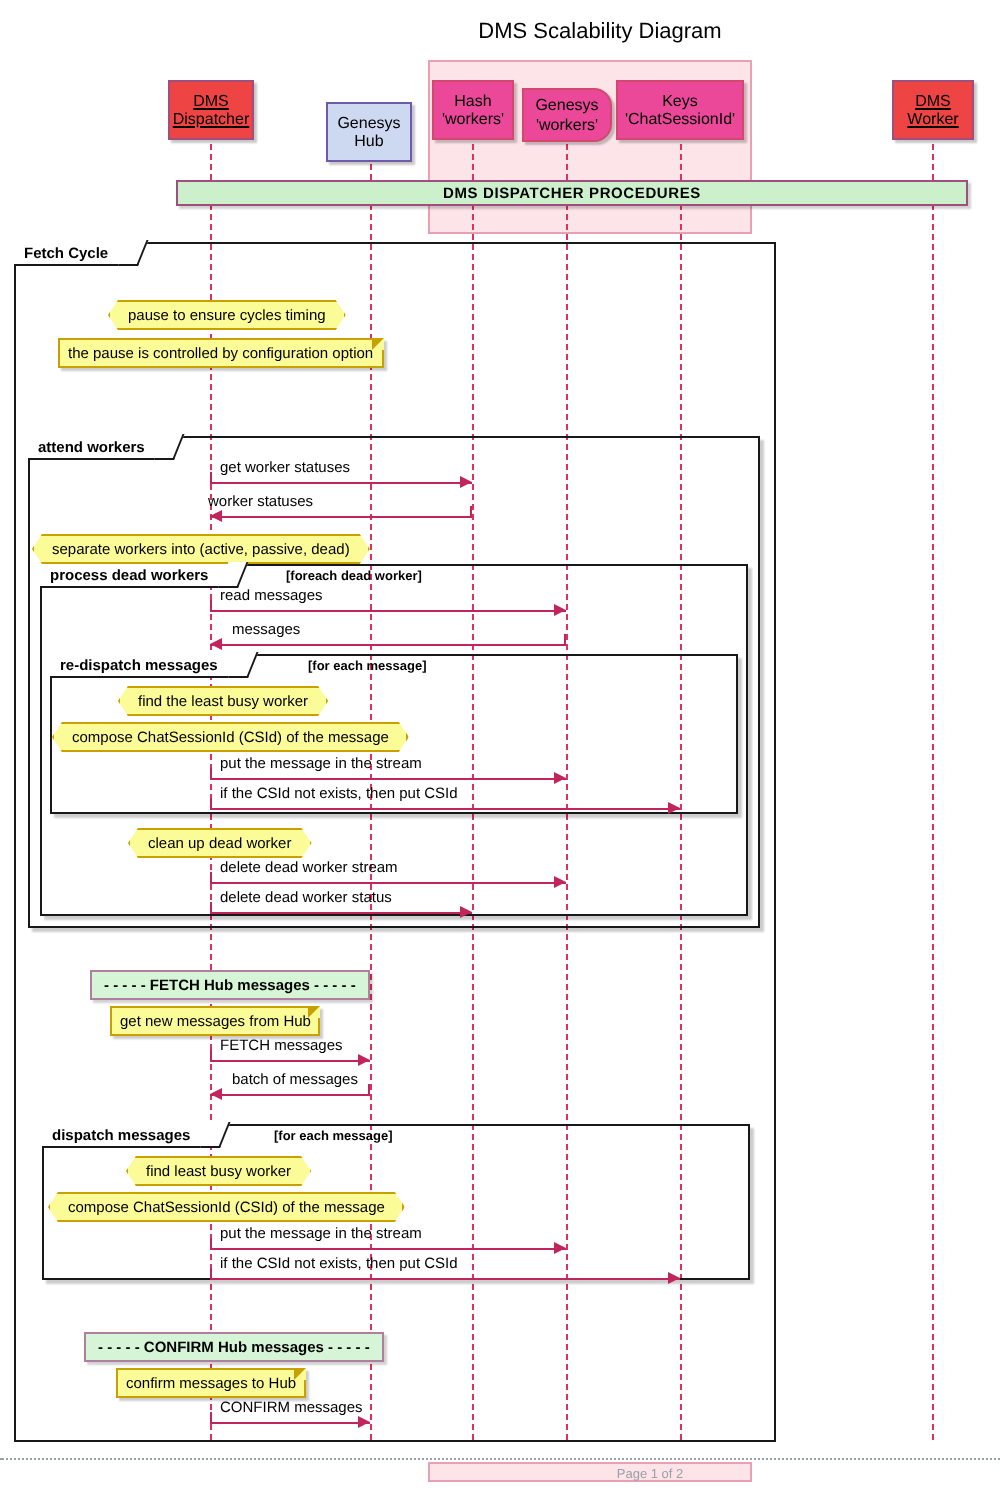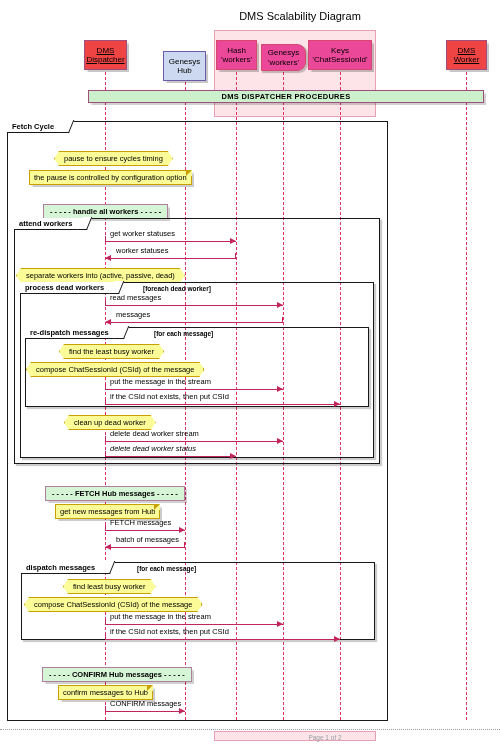--- a/index.html
+++ b/index.html
@@ -198,34 +198,31 @@
   </div>
 
   <div class="abs" style="left:54px;top:147px;">
     <div class="hexnote">pause to ensure cycles timing</div>
   </div>
 
   <div class="abs" style="left:29px;top:166px;">
     <div class="note note-fold">the pause is controlled by configuration option</div>
   </div>
 
-  <div class="abs" style="left:43px;top:200px;">
-    <div class="divider">- - - - - handle all workers - - - - -</div>
-  </div>
 
   <div class="abs frame frame-inner" style="left:14px;top:218px;width:366px;height:246px;">
     <div class="frame-label">attend workers</div>
   </div>
 
   <div class="abs msg-label" style="left:110px;top:229px;">get worker statuses</div>
   <div class="abs msg-line" style="left:105px;top:241px;width:131px;"></div>
   <div class="abs arrow-head arrow-right" style="left:230px;top:237.5px;"></div>
   <div class="abs tick" style="left:105px;top:236px;"></div>
 
-  <div class="abs msg-label" style="left:116px;top:246px;text-align:center;">worker statuses</div>
+  <div class="abs msg-label" style="left:104px;top:246px;text-align:center;">worker statuses</div>
   <div class="abs msg-line" style="left:105px;top:258px;width:131px;"></div>
   <div class="abs arrow-head arrow-left" style="left:105px;top:254.5px;"></div>
   <div class="abs tick" style="left:235px;top:253px;"></div>
 
   <div class="abs" style="left:16px;top:264px;">
     <div class="hexnote">separate workers into (active, passive, dead)</div>
   </div>
 
   <div class="abs frame frame-inner" style="left:20px;top:282px;width:354px;height:176px;">
     <div class="frame-label">process dead workers</div>
@@ -267,21 +264,21 @@
 
   <div class="abs" style="left:64px;top:411px;">
     <div class="hexnote">clean up dead worker</div>
   </div>
 
   <div class="abs msg-label" style="left:110px;top:429px;">delete dead worker stream</div>
   <div class="abs msg-line" style="left:105px;top:441px;width:178px;"></div>
   <div class="abs arrow-head arrow-right" style="left:277px;top:437.5px;"></div>
   <div class="abs tick" style="left:105px;top:436px;"></div>
 
-  <div class="abs msg-label" style="left:110px;top:444px;font-style:italic;">delete dead worker status</div>
+  <div class="abs msg-label" style="left:110px;top:444px;">delete dead worker status</div>
   <div class="abs msg-line" style="left:105px;top:456px;width:131px;"></div>
   <div class="abs arrow-head arrow-right" style="left:230px;top:452.5px;"></div>
   <div class="abs tick" style="left:105px;top:451px;"></div>
 
   <div class="abs" style="left:45px;top:482px;">
     <div class="divider">- - - - - FETCH Hub messages - - - - -</div>
   </div>
 
   <div class="abs" style="left:55px;top:500px;">
     <div class="note note-fold">get new messages from Hub</div>

